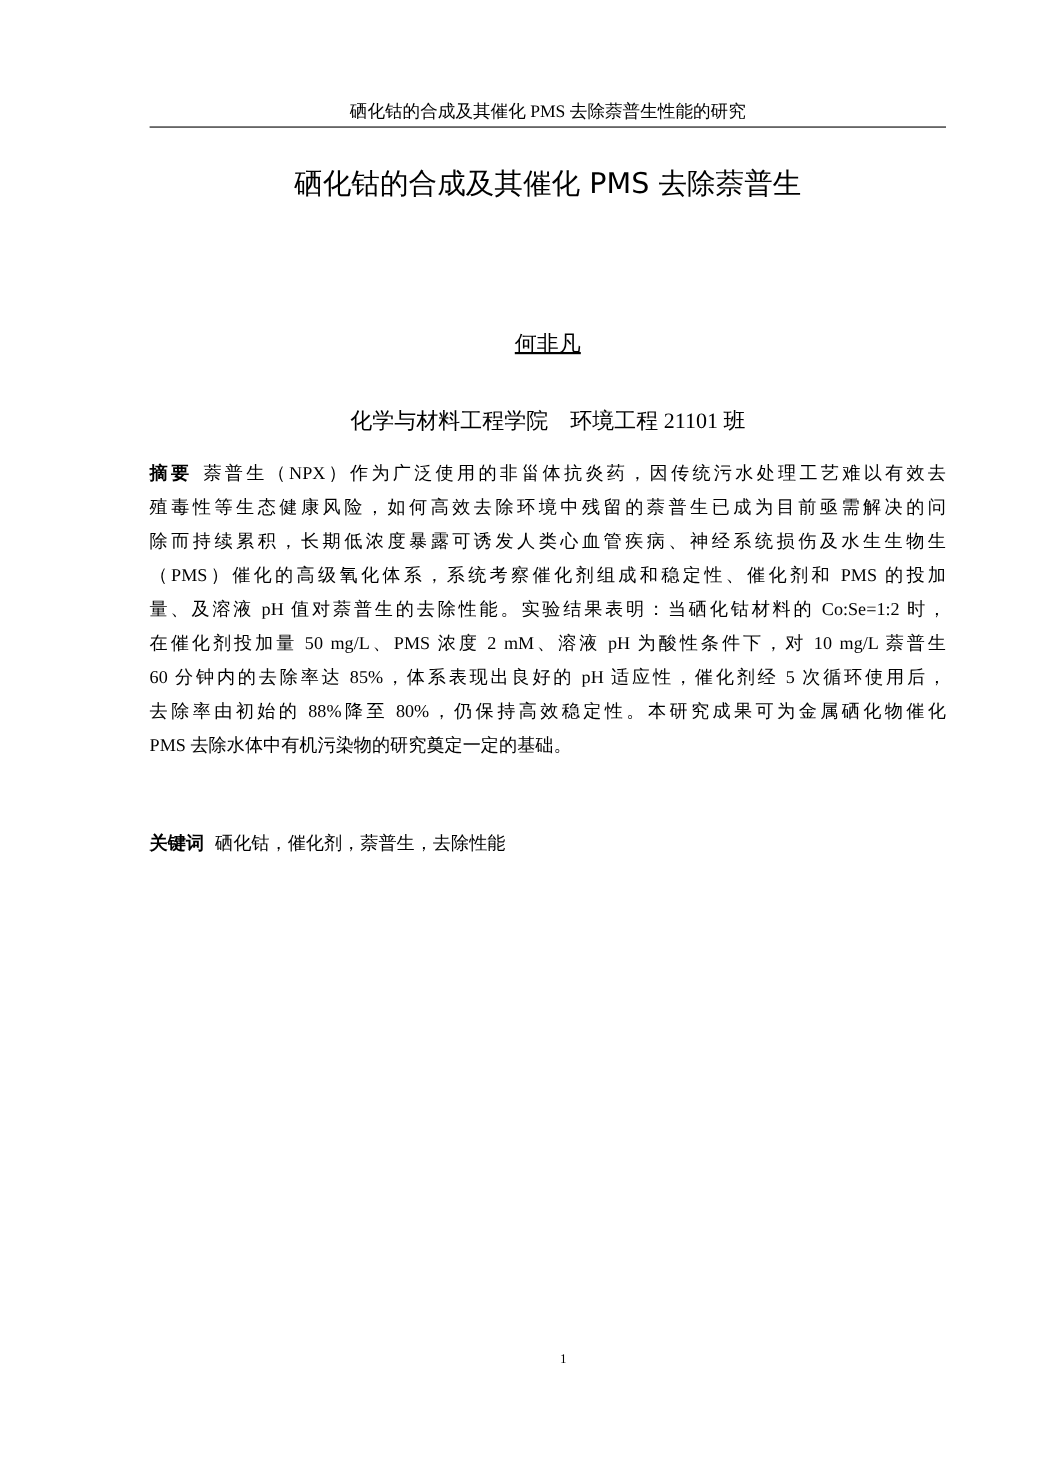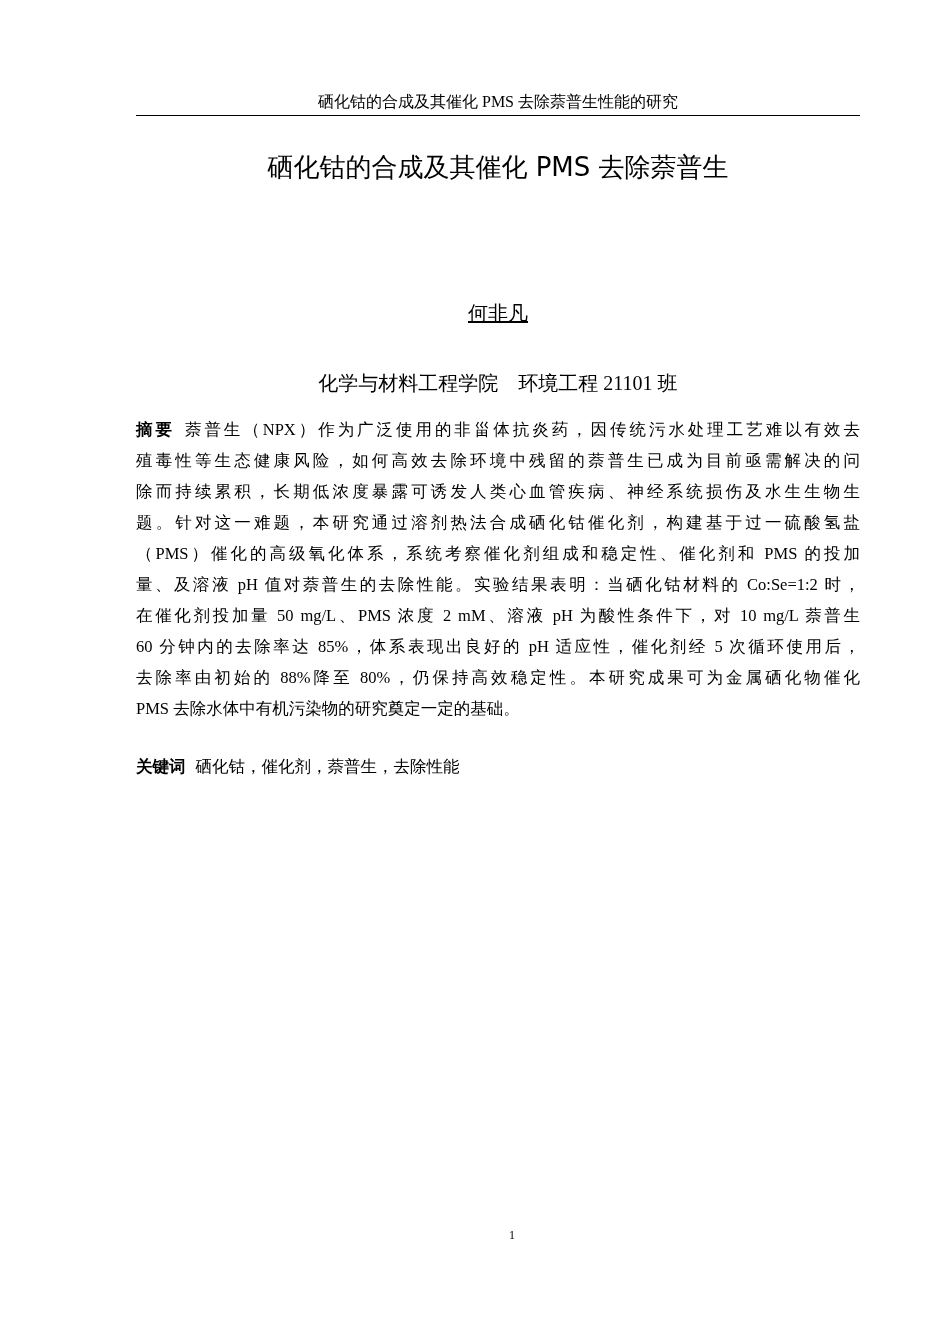--- a/index.html
+++ b/index.html
@@ -117,21 +117,20 @@
   <span style="display:block">硒化钴的合成及其催化 PMS 去除萘普生</span>
 </h1>
 
 <div class="author">何非凡</div>
 <div class="affiliation">化学与材料工程学院    环境工程 21101 班</div>
 
 <div class="abstract">
   <span class="abs-line"><span class="label-bold">摘要</span><span>萘普生（NPX）作为广泛使用的非甾体抗炎药，因传统污水处理工艺难以有效去</span></span>
   <span class="abs-line">殖毒性等生态健康风险，如何高效去除环境中残留的萘普生已成为目前亟需解决的问</span>
   <span class="abs-line">除而持续累积，长期低浓度暴露可诱发人类心血管疾病、神经系统损伤及水生生物生</span>
-  <span class="abs-line">题。针对这一难题，本研究通过溶剂热法合成硒化钴催化剂，构建基于过一硫酸氢盐</span>
   <span class="abs-line">（PMS）催化的高级氧化体系，系统考察催化剂组成和稳定性、催化剂和 PMS 的投加</span>
   <span class="abs-line">量、及溶液 pH 值对萘普生的去除性能。实验结果表明：当硒化钴材料的 Co:Se=1:2 时，</span>
   <span class="abs-line">在催化剂投加量 50 mg/L、PMS 浓度 2 mM、溶液 pH 为酸性条件下，对 10 mg/L 萘普生</span>
   <span class="abs-line">60 分钟内的去除率达 85%，体系表现出良好的 pH 适应性，催化剂经 5 次循环使用后，</span>
   <span class="abs-line">去除率由初始的 88%降至 80%，仍保持高效稳定性。本研究成果可为金属硒化物催化</span>
   <span class="abs-line last">PMS 去除水体中有机污染物的研究奠定一定的基础。</span>
 </div>
 
 <div class="keywords">
   <span class="label-bold">关键词</span><span>硒化钴，催化剂，萘普生，去除性能</span>

